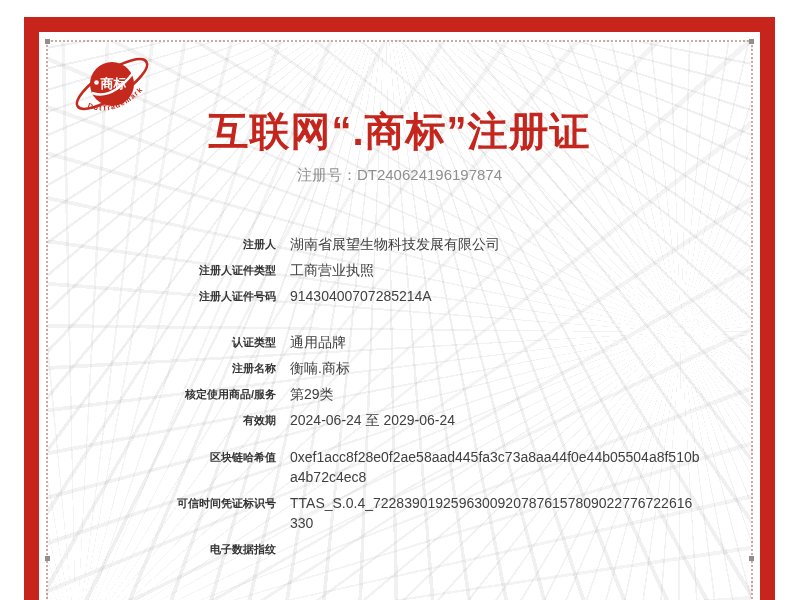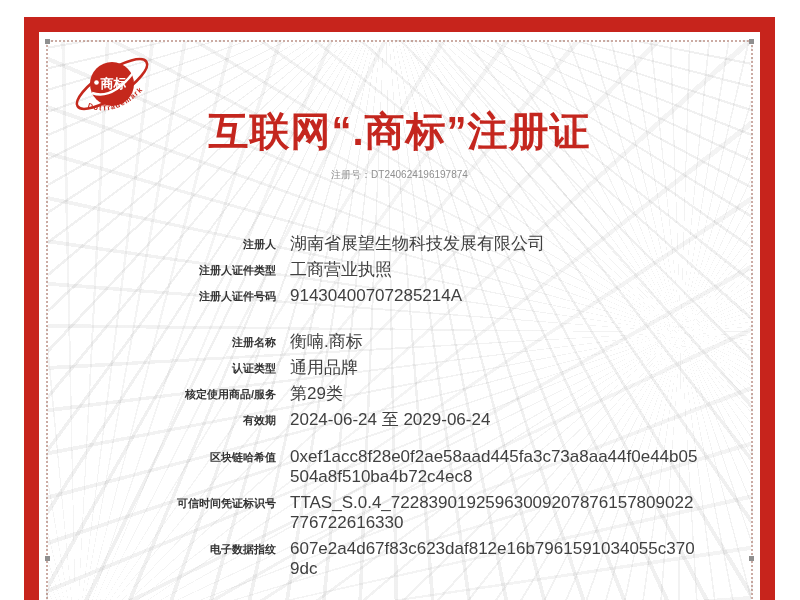--- a/index.html
+++ b/index.html
@@ -49,21 +49,21 @@
     text-align: center;
     font-size: 40px;
     font-weight: 800;
     letter-spacing: 1px;
     color: #c4261e;
     line-height: 46px;
   }
   .reg-line {
     margin-top: 10px;
     text-align: center;
-    font-size: 10px;
+    font-size: 15px;
     color: #8f8f8f;
     line-height: 22px;
   }
 
   .rows { margin-top: 48px; }
   .section-s2 { margin-top: 26px; }
   .section-s3 { margin-top: 17px; }
   .section-s4 { margin-top: 6px; }
 
   .row { display: flex; margin-bottom: 6px; }
@@ -73,21 +73,21 @@
     font-weight: 700;
     color: #333333;
     font-size: 11px;
     line-height: 20px;
     flex: none;
   }
   .val {
     margin-left: 14px;
     width: 410px;
     color: #404040;
-    font-size: 17px;
+    font-size: 14px;
     line-height: 20px;
     word-break: break-all;
   }
 </style>
 </head>
 <body>
 
 <div class="page">
   <div class="frame">
     <div class="inner">
@@ -129,26 +129,26 @@
             <div class="val">工商营业执照</div>
           </div>
           <div class="row">
             <div class="lbl">注册人证件号码</div>
             <div class="val">91430400707285214A</div>
           </div>
         </div>
 
         <div class="section section-s2">
           <div class="row">
+            <div class="lbl">认证类型</div>
+            <div class="val">通用品牌</div>
+          </div>
+          <div class="row">
             <div class="lbl">注册名称</div>
             <div class="val">衡喃.商标</div>
-          </div>
-          <div class="row">
-            <div class="lbl">认证类型</div>
-            <div class="val">通用品牌</div>
           </div>
           <div class="row">
             <div class="lbl">核定使用商品/服务</div>
             <div class="val">第29类</div>
           </div>
           <div class="row">
             <div class="lbl">有效期</div>
             <div class="val">2024-06-24 至 2029-06-24</div>
           </div>
         </div>
@@ -160,20 +160,19 @@
           </div>
         </div>
 
         <div class="section section-s4">
           <div class="row">
             <div class="lbl">可信时间凭证标识号</div>
             <div class="val">TTAS_S.0.4_72283901925963009207876157809022776722616330</div>
           </div>
           <div class="row">
             <div class="lbl">电子数据指纹</div>
-            <div class="val">607e2a4d67f83c623daf812e16b7961591034055c3709dc</div>
           </div>
         </div>
 
       </div>
     </div>
   </div>
 </div>
 
 </body></html>

